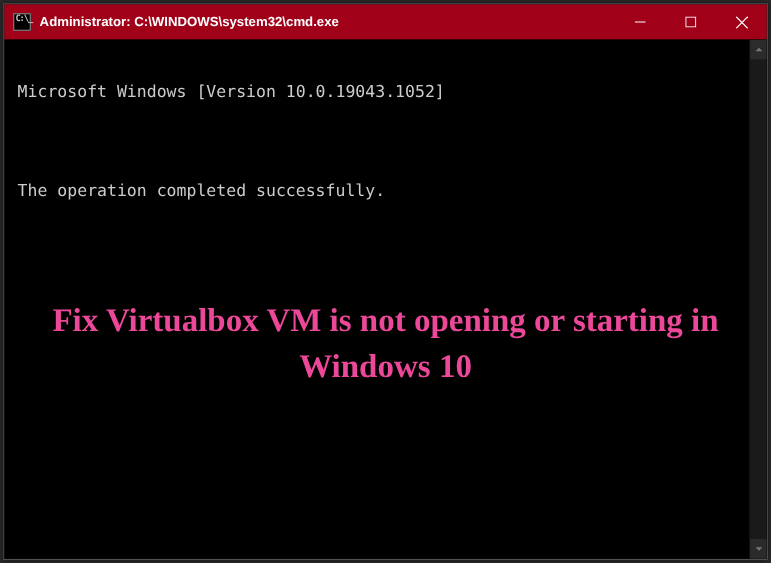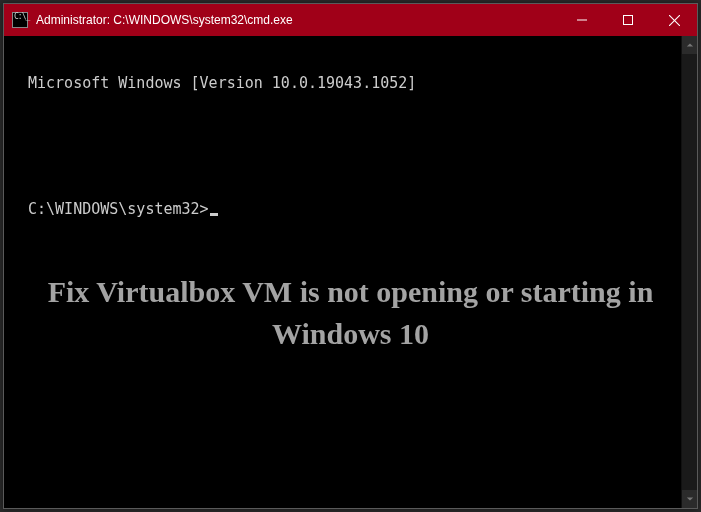--- a/index.html
+++ b/index.html
@@ -25,20 +25,21 @@
   }
   .titlebar {
     height: 32px;
     background: #a00018;
     display: flex;
     align-items: center;
     color: #fff;
     font-family: "Segoe UI", Tahoma, sans-serif;
     font-size: 12px;
     user-select: none;
+    font-weight: bold;
   }
   .titlebar .app-icon {
     width: 16px;
     height: 16px;
     margin: 0 8px;
     display: inline-block;
     background: #000;
     position: relative;
     border: 1px solid #888;
   }
@@ -67,21 +68,21 @@
     display: flex;
     align-items: center;
     justify-content: center;
     color: #fff;
   }
   .win-btn svg { width: 10px; height: 10px; stroke: #fff; stroke-width: 1; fill: none; }
   .win-btn.close svg { width: 11px; height: 11px; }
   .terminal-body {
     flex: 1;
     background: #000;
-    padding: 2px 24px;
+    padding: 2px 12px;
     color: #cccccc;
     font-family: Consolas, "Lucida Console", monospace;
     font-size: 15px;
     line-height: 18px;
     white-space: pre;
     overflow: hidden;
     position: relative;
   }
   .line { white-space: pre; }
   .cursor {
@@ -91,21 +92,21 @@
     background: #ccc;
     vertical-align: -2px;
     margin-left: 1px;
   }
   .overlay {
     position: absolute;
     left: 0;
     right: 0;
     top: 235px;
     text-align: center;
-    color: #a3a3a3;
+    color: #ec4899;
     font-family: Georgia, "Times New Roman", serif;
     font-weight: 700;
     font-size: 30px;
     line-height: 42px;
     padding: 0 40px;
     white-space: normal;
   }
   .scroll-strip {
     position: absolute;
     right: 0;
@@ -151,22 +152,22 @@
             <line x1="0" y1="0" x2="10" y2="10"></line>
             <line x1="10" y1="0" x2="0" y2="10"></line>
           </svg>
       </div>
     </div>
   </div>
 
   <div class="terminal-body">
     <div class="line">Microsoft Windows [Version 10.0.19043.1052]</div>
     <div class="line"></div>
+    <div class="line">The operation completed successfully.</div>
     <div class="line"></div>
-    <div class="line"><span>C:\WINDOWS\system32&gt;</span><span class="cursor"></span></div>
 
     <div class="overlay">Fix Virtualbox VM is not opening or starting in Windows 10</div>
 
     <div class="scroll-strip">
       <div class="scroll-btn">
         <svg viewBox="0 0 10 10">
             <path d="M1 7 L5 3 L9 7 Z"></path>
           </svg>
       </div>
       <div class="scroll-track"></div>

